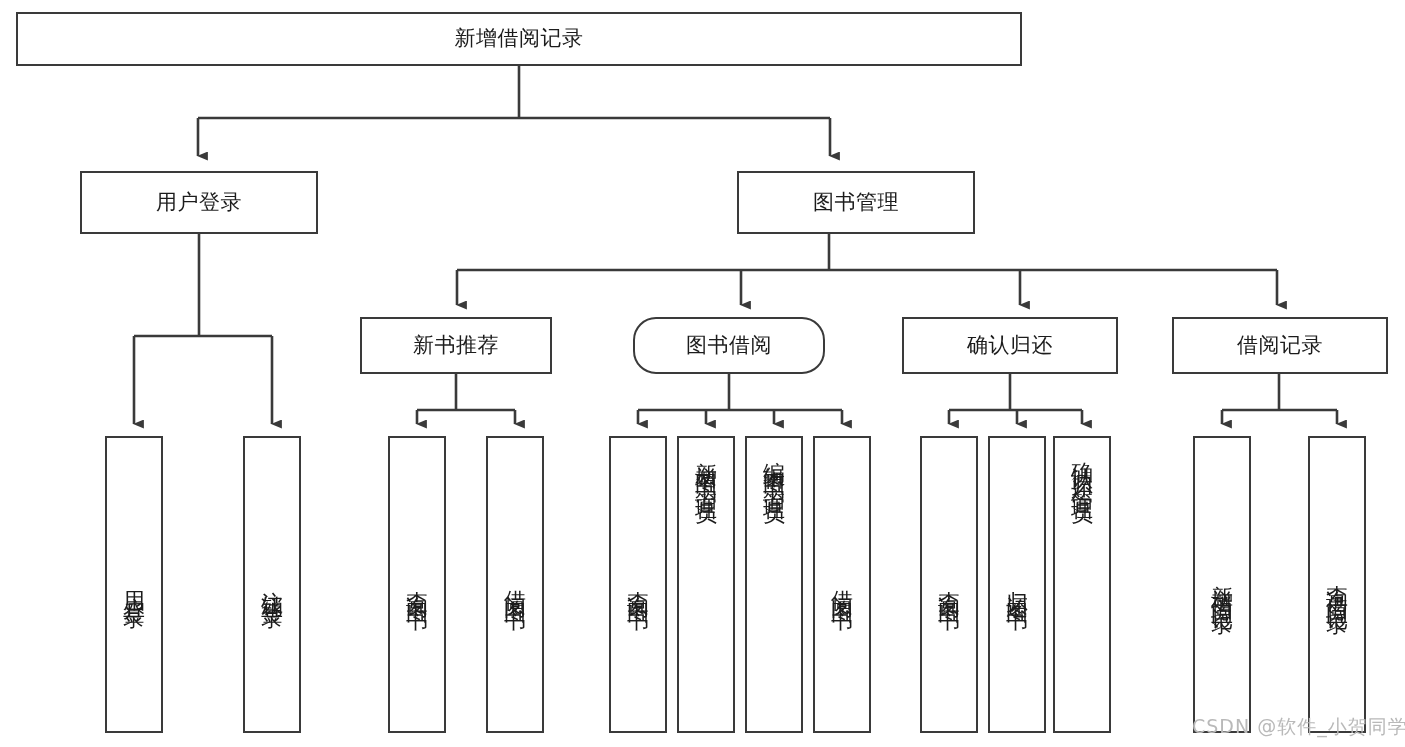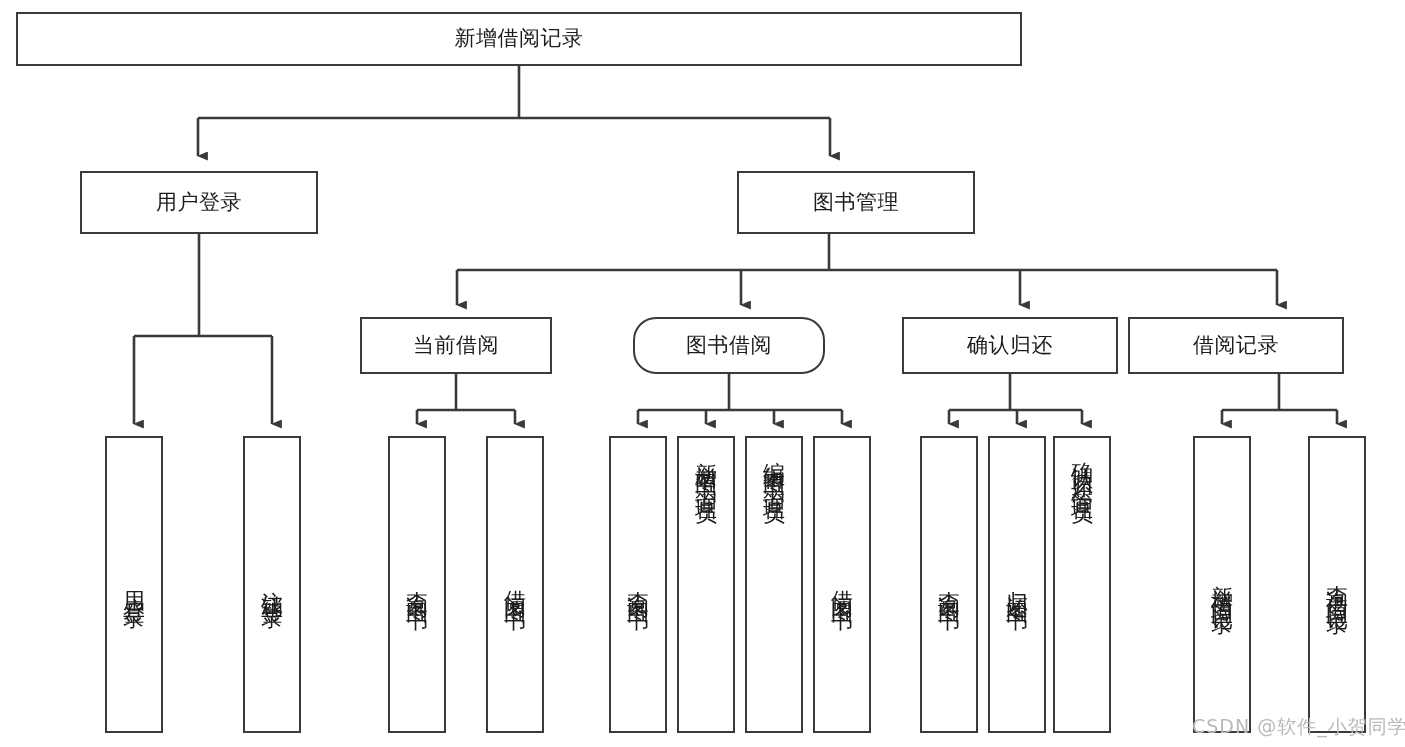--- a/index.html
+++ b/index.html
@@ -136,29 +136,29 @@
   </div>
 
   <div class="node node-h" style="left:80px; top:171px; width:238px; height:63px;">
     <span>用户登录</span>
   </div>
   <div class="node node-h" style="left:737px; top:171px; width:238px; height:63px;">
     <span>图书管理</span>
   </div>
 
   <div class="node node-h" style="left:360px; top:317px; width:192px; height:57px;">
-    <span>当前借阅</span>
+    <span>新书推荐</span>
   </div>
   <div class="node node-h" style="left:633px; top:317px; width:192px; height:57px;border-radius:23px;">
     <span>图书借阅</span>
   </div>
   <div class="node node-h" style="left:902px; top:317px; width:216px; height:57px;">
     <span>确认归还</span>
   </div>
-  <div class="node node-h" style="left:1128px; top:317px; width:216px; height:57px;">
+  <div class="node node-h" style="left:1172px; top:317px; width:216px; height:57px;">
     <span>借阅记录</span>
   </div>
 
   <div class="node node-v" style="left:105px; top:436px; width:58px; height:297px;">
     <div class="vwrap">
       <span class="vtext">用户登录</span>
     </div>
   </div>
   <div class="node node-v" style="left:243px; top:436px; width:58px; height:297px;">
     <div class="vwrap">

